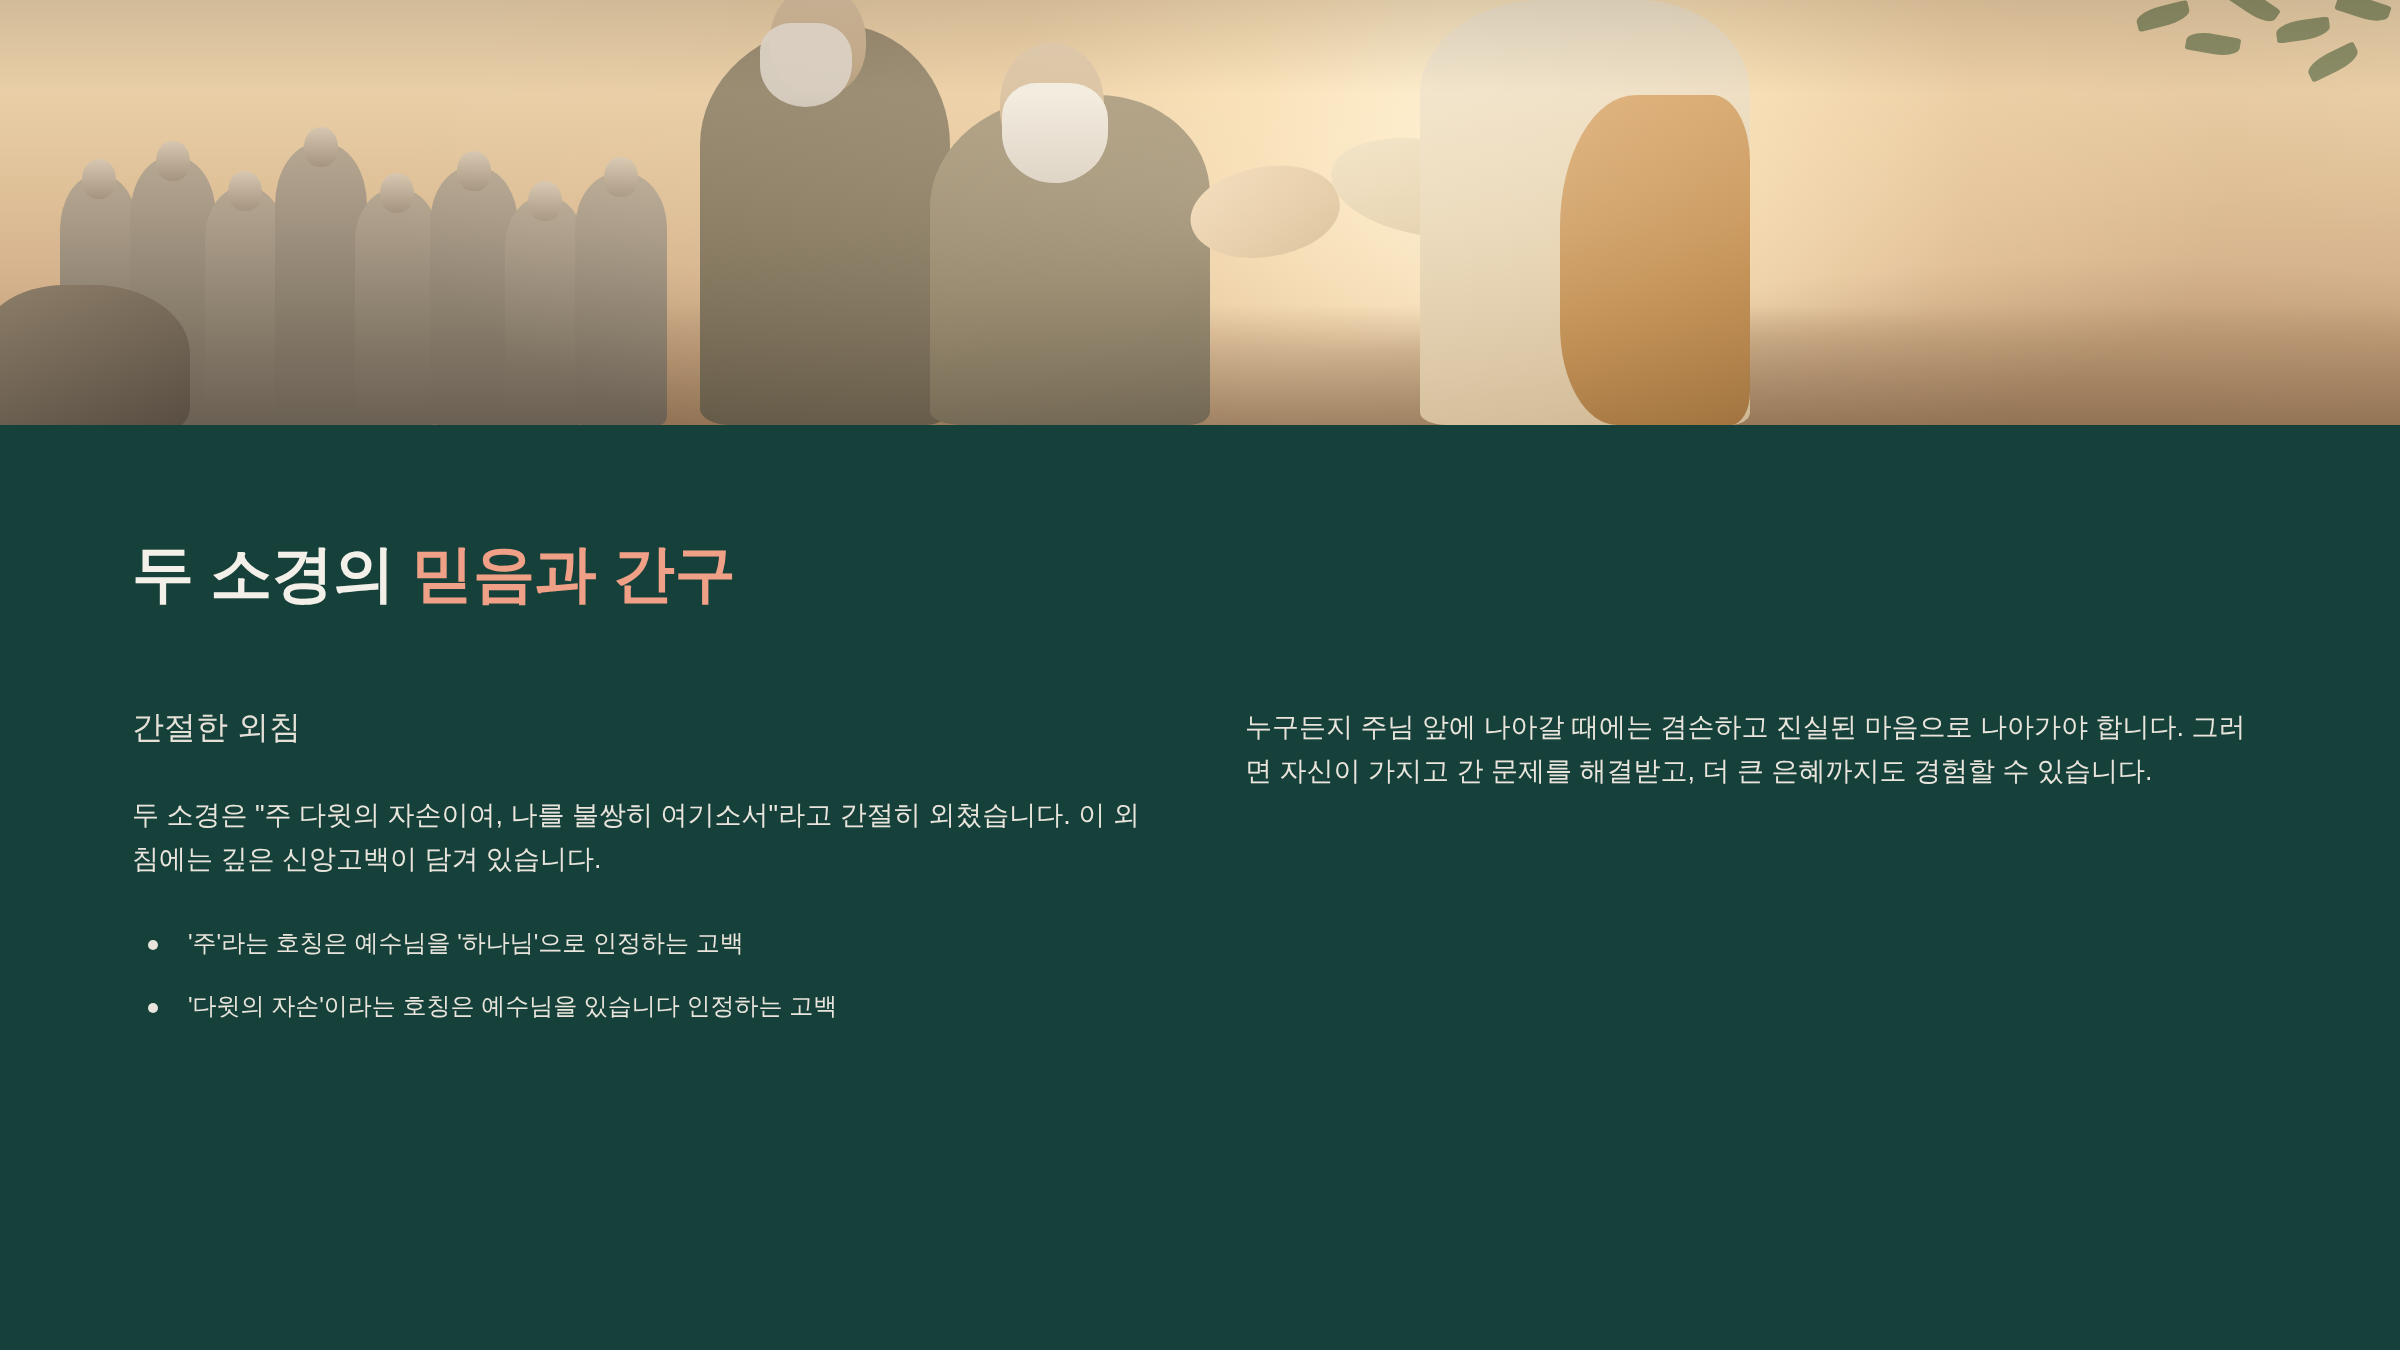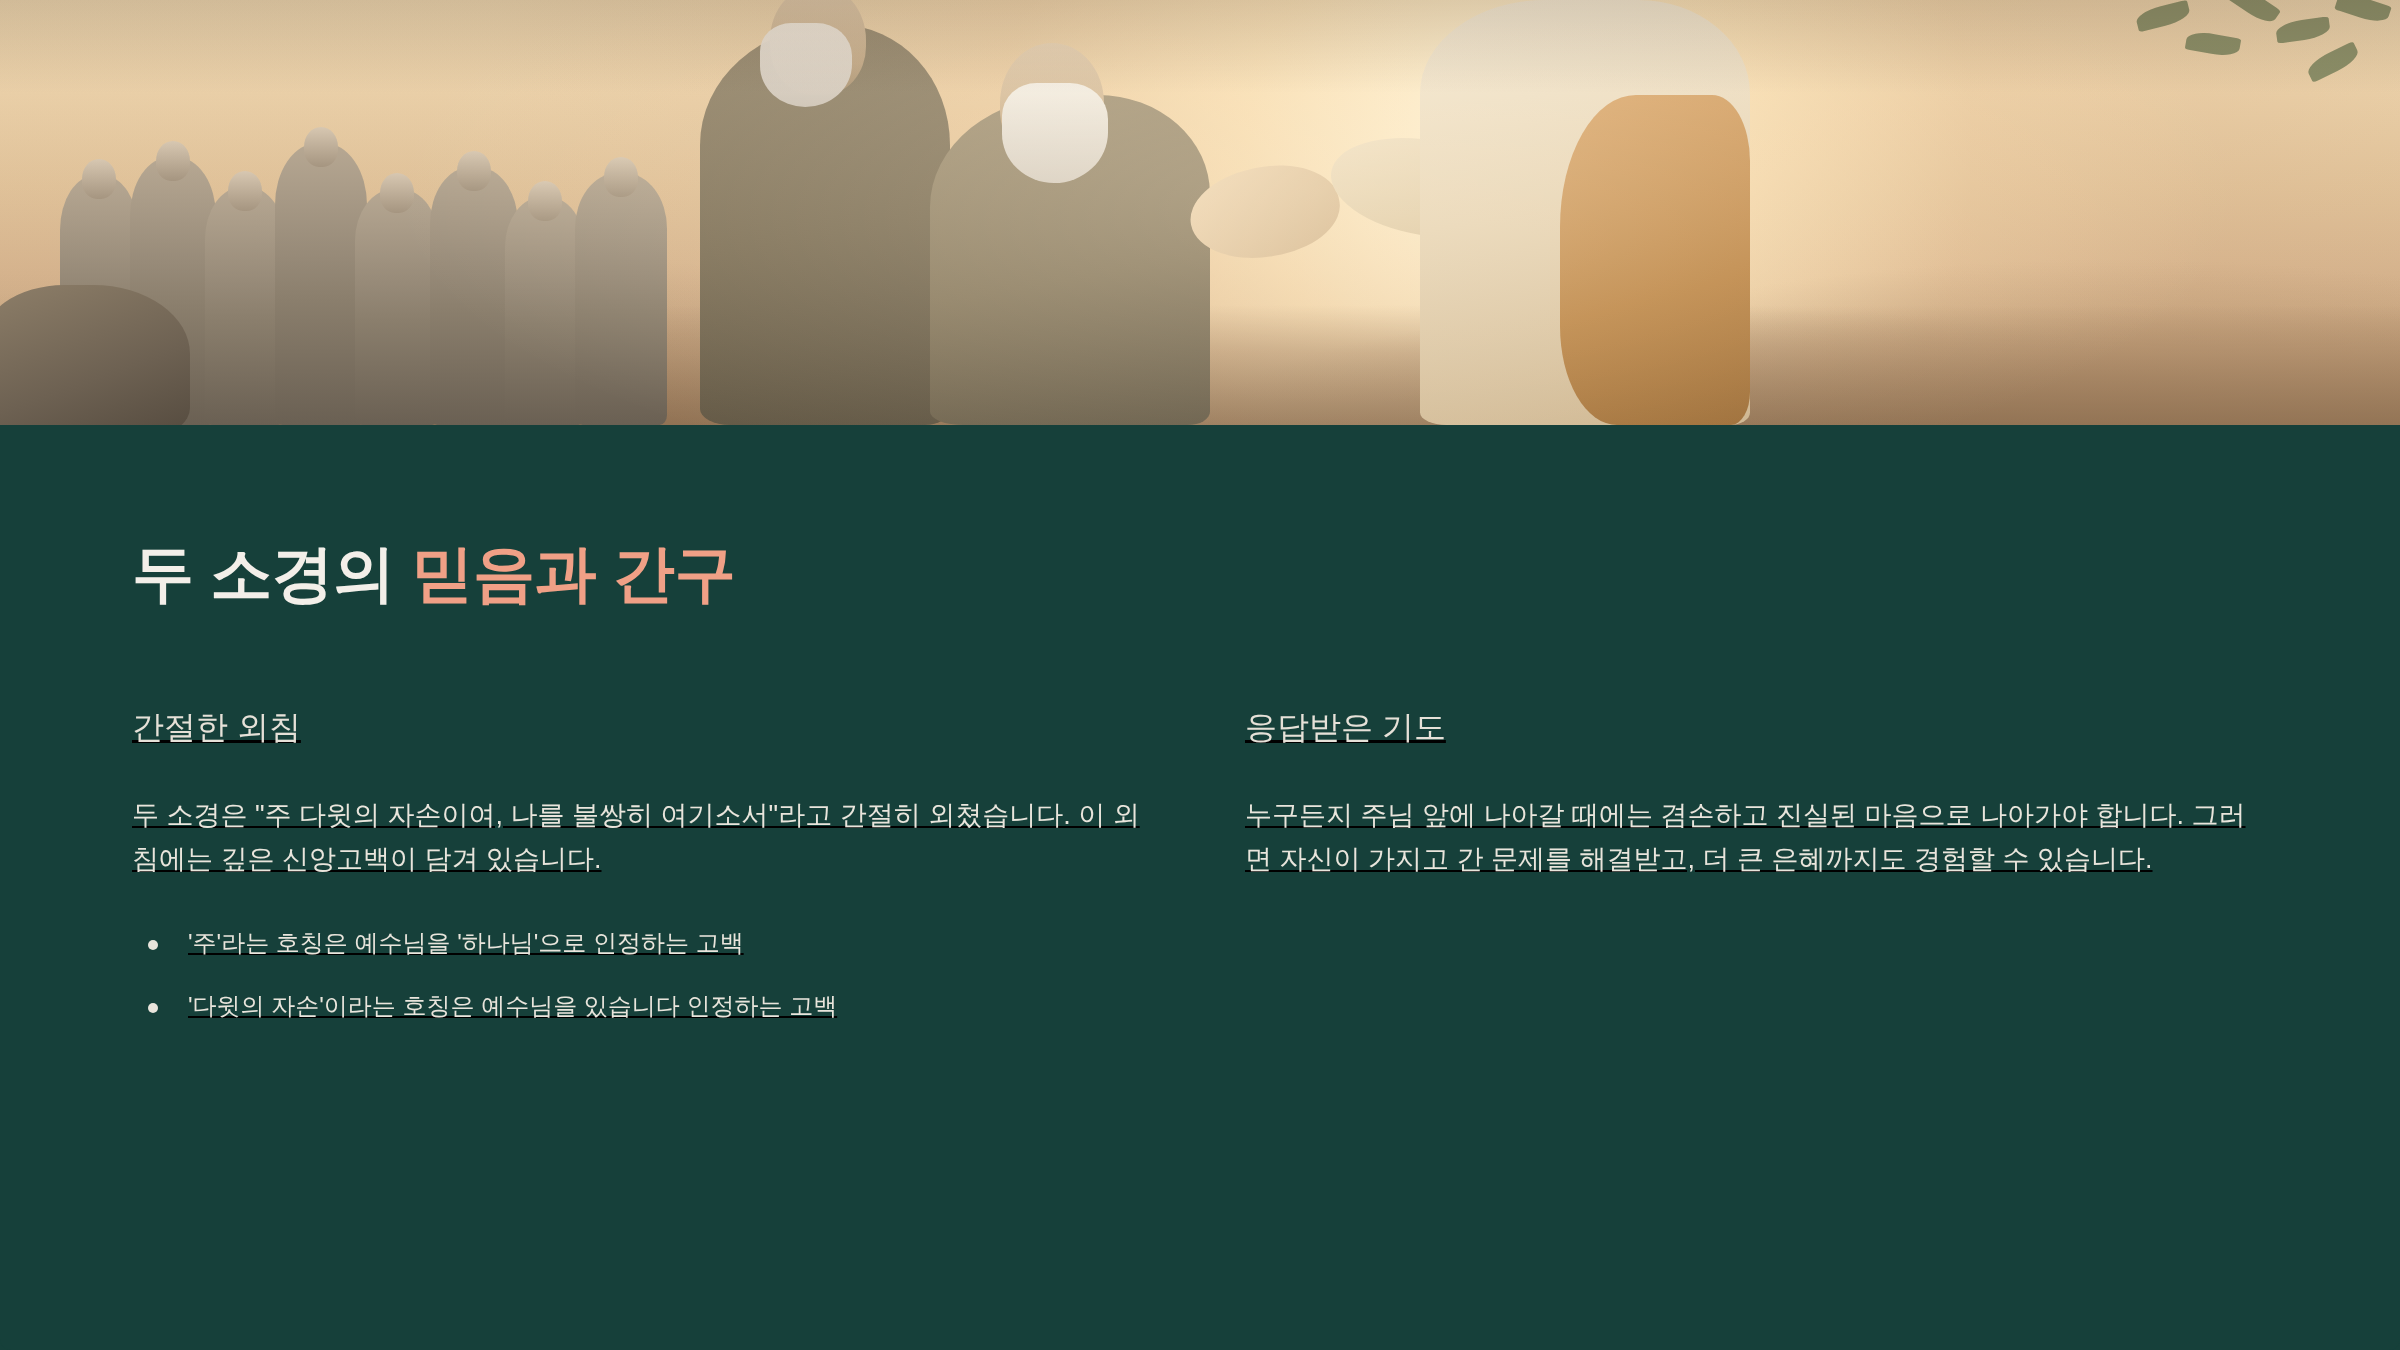--- a/index.html
+++ b/index.html
@@ -231,21 +231,20 @@
     letter-spacing: -0.5px;
     color: #f3efe9;
     line-height: 1.18;
     margin-bottom: 96px;
   }
   .title .accent { color: #f0a086; }
 
   .columns {
     display: flex;
     gap: 90px;
-    text-decoration: underline;
   }
   .col { width: 1030px; }
 
   .col-heading {
     font-size: 32px;
     font-weight: 400;
     color: #e6e1d8;
     margin-bottom: 44px;
   }
 
@@ -341,19 +340,18 @@
       <div class="col">
         <h2 class="col-heading">간절한 외침</h2>
         <p class="body-text">두 소경은 "주 다윗의 자손이여, 나를 불쌍히 여기소서"라고 간절히 외쳤습니다. 이 외침에는 깊은 신앙고백이 담겨 있습니다.</p>
         <ul class="bullets">
           <li>'주'라는 호칭은 예수님을 '하나님'으로 인정하는 고백</li>
           <li>'다윗의 자손'이라는 호칭은 예수님을 있습니다 인정하는 고백</li>
         </ul>
       </div>
 
       <div class="col">
-        <h2 class="col-heading">응답받은 기도</h2>
         <p class="body-text">누구든지 주님 앞에 나아갈 때에는 겸손하고 진실된 마음으로 나아가야 합니다. 그러면 자신이 가지고 간 문제를 해결받고, 더 큰 은혜까지도 경험할 수 있습니다.</p>
       </div>
 
     </div>
   </div>
 </div>
 
 </body></html>

